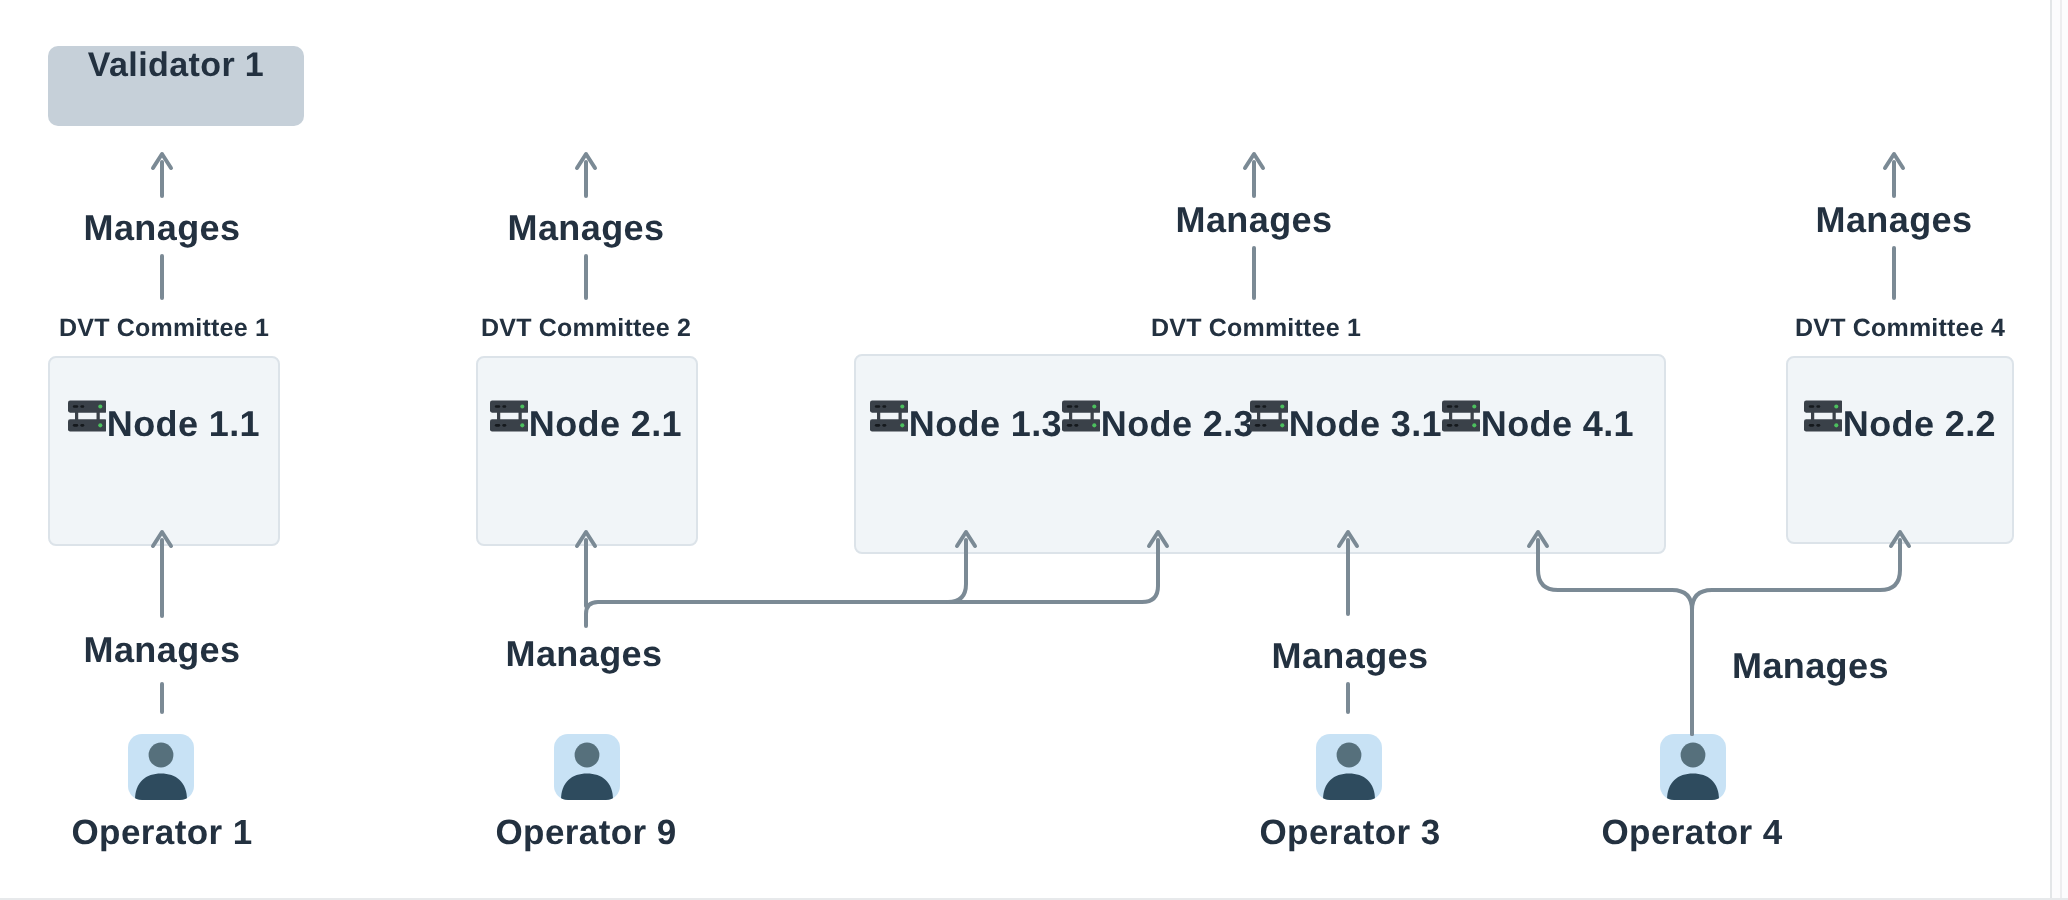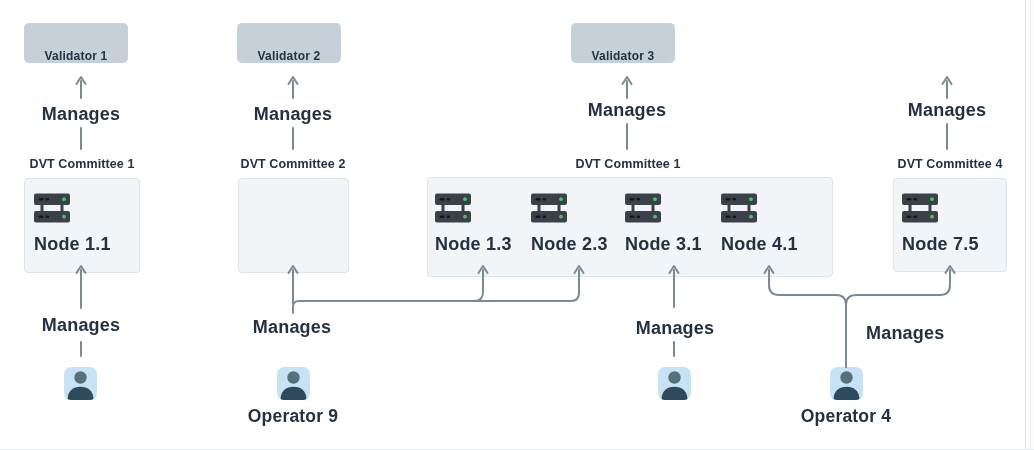--- a/index.html
+++ b/index.html
@@ -25,44 +25,44 @@
     font-family:"Liberation Sans","DejaVu Sans",sans-serif;
     color:var(--text);
   }
   
   .scroll-strip{position:absolute;top:0;right:0;width:8px;height:450px;
     background:#fcfcfd;border-left:1px solid #e3e6e8;}
   .scroll-strip .inner-line{position:absolute;top:0;left:4px;width:1px;height:450px;background:#ededef;}
 
   
   .validator{
-    position:absolute;width:104px;height:40px;border-radius:5px;
+    position:absolute;width:128px;height:40px;border-radius:5px;
     background:var(--validator-fill);
-    display:flex;align-items:flex-end;justify-content:center;
-    font-size:12px;font-weight:700;letter-spacing:0.2px;color:var(--text);
+    display:flex;align-items:flex-start;justify-content:center;
+    font-size:17px;font-weight:700;letter-spacing:0.2px;color:var(--text);
   }
   .v1{left:24px;top:23px}.v2{left:237px;top:23px}.v3{left:571px;top:23px}.v4{left:891px;top:23px}
 
   
   .committee-label{
     position:absolute;transform:translateX(-50%);white-space:nowrap;
     font-size:12.5px;font-weight:700;letter-spacing:0.1px;color:var(--text);top:157px;
   }
   .cl1{left:82px}.cl2{left:293px}.cl3{left:628px}.cl4{left:950px}
   .committee-box{
     position:absolute;box-sizing:border-box;border-radius:4px;
     background:var(--committee-fill);border:1px solid var(--committee-border);
   }
   .c1{left:24px;top:178px;width:116px;height:95px}
   .c2{left:238px;top:178px;width:111px;height:95px}
   .c3{left:427px;top:177px;width:406px;height:100px}
   .c4{left:893px;top:178px;width:114px;height:94px}
 
   
-  .node{position:absolute;width:96px;top:191px;display:flex;flex-direction:column;align-items:flex-start;}
+  .node{position:absolute;width:96px;top:191px;display:flex;align-items:flex-end;}
   .n11{left:34px}.n21{left:245px}.n22{left:435px}.n23{left:531px}.n31{left:625px}.n41{left:721px}.n42{left:902px}
   .node .server{width:36px;height:30px;margin-top:2px;}
   .node-label{margin-top:11px;font-size:18px;font-weight:700;letter-spacing:0.2px;white-space:nowrap;color:var(--text);}
 
   
   .manages{
     position:absolute;transform:translateX(-50%);white-space:nowrap;
     font-size:18px;font-weight:700;letter-spacing:0.2px;color:var(--text);
   }
   .m-v1{left:81px;top:104px}.m-v2{left:293px;top:104px}.m-v3{left:627px;top:100px}.m-v4{left:947px;top:100px}
@@ -114,43 +114,43 @@
       <path class="person-body" d="M3.5,33 C3.5,24 9,19.8 16.5,19.8 C24,19.8 29.5,24 29.5,33 Z"></path>
     </symbol>
   </defs>
 </svg>
 
 <div class="canvas">
 
   <div class="validator v1">
       <span>Validator 1</span>
     </div>
-  <div class="validator v2">
-      <span>Validator 2</span>
-    </div>
-  <div class="validator v3">
-      <span>Validator 3</span>
-    </div>
 
   <div class="committee-label cl1">DVT Committee 1</div>
   <div class="committee-label cl2">DVT Committee 2</div>
   <div class="committee-label cl3">DVT Committee 1</div>
   <div class="committee-label cl4">DVT Committee 4</div>
 
   <div class="committee-box c1"></div>
   <div class="committee-box c2"></div>
   <div class="committee-box c3"></div>
   <div class="committee-box c4"></div>
 
   <div class="node n11">
     <svg class="server">
         <use href="#sym-server"></use>
       </svg>
     <div class="node-label">Node 1.1</div>
   </div>
+  <div class="node n21">
+    <svg class="server">
+        <use href="#sym-server"></use>
+      </svg>
+    <div class="node-label">Node 2.1</div>
+  </div>
   <div class="node n22">
     <svg class="server">
         <use href="#sym-server"></use>
       </svg>
     <div class="node-label">Node 1.3</div>
   </div>
   <div class="node n23">
     <svg class="server">
         <use href="#sym-server"></use>
       </svg>
@@ -165,21 +165,21 @@
   <div class="node n41">
     <svg class="server">
         <use href="#sym-server"></use>
       </svg>
     <div class="node-label">Node 4.1</div>
   </div>
   <div class="node n42">
     <svg class="server">
         <use href="#sym-server"></use>
       </svg>
-    <div class="node-label">Node 7.5</div>
+    <div class="node-label">Node 2.2</div>
   </div>
 
   <div class="manages m-v1">Manages</div>
   <div class="manages m-v2">Manages</div>
   <div class="manages m-v3">Manages</div>
   <div class="manages m-v4">Manages</div>
 
   <div class="manages m-o1">Manages</div>
   <div class="manages m-o2">Manages</div>
   <div class="manages m-o3">Manages</div>
@@ -191,21 +191,23 @@
   <div class="operator-icon oi2"><svg width="33" height="33">
         <use href="#sym-person"></use>
       </svg></div>
   <div class="operator-icon oi3"><svg width="33" height="33">
         <use href="#sym-person"></use>
       </svg></div>
   <div class="operator-icon oi4"><svg width="33" height="33">
         <use href="#sym-person"></use>
       </svg></div>
 
+  <div class="operator-label ol1">Operator 1</div>
   <div class="operator-label ol2">Operator 9</div>
+  <div class="operator-label ol3">Operator 3</div>
   <div class="operator-label ol4">Operator 4</div>
 
   <svg class="edges" width="1034" height="450">
 
     <path d="M81,98 L81,81"></path>
     <path d="M76.5,84 L81,77 L85.5,84"></path>
     <path d="M81,128 L81,149"></path>
 
     <path d="M293,98 L293,81"></path>
     <path d="M288.5,84 L293,77 L297.5,84"></path>

